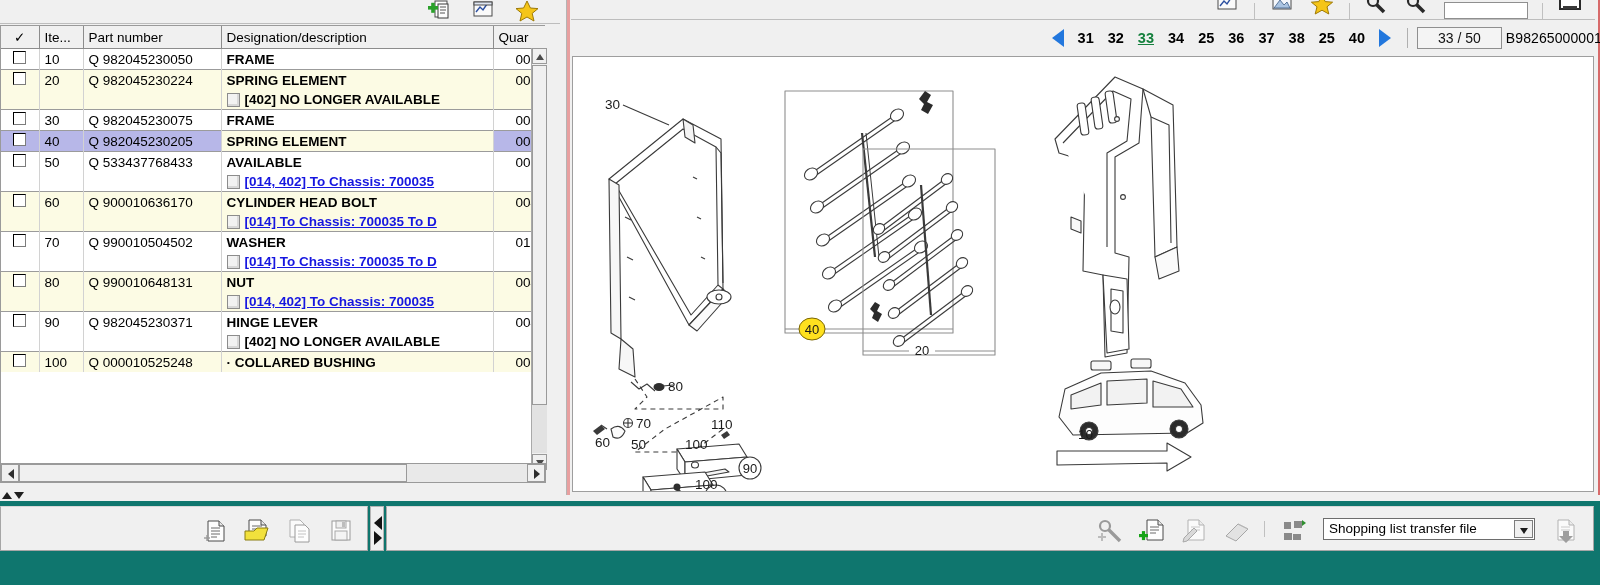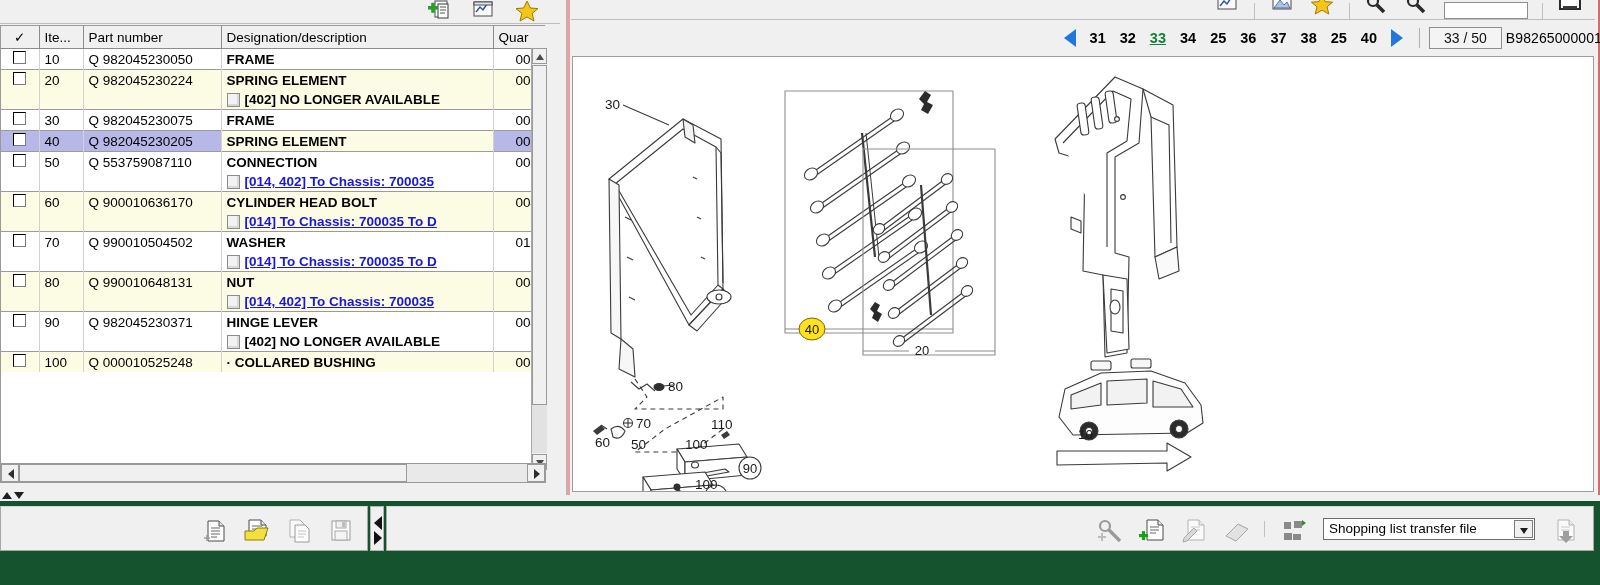--- a/index.html
+++ b/index.html
@@ -149,37 +149,37 @@
     display:flex; align-items:center; justify-content:flex-end;
     gap:0; padding-right:6px; font-size:14.5px;
   }
   .pg-arrow-l, .pg-arrow-r { width:0;height:0; margin:0 7px; cursor:pointer;}
   .pg-arrow-l { border-top:9px solid transparent; border-bottom:9px solid transparent; border-right:12px solid #2277dd;}
   .pg-arrow-r { border-top:9px solid transparent; border-bottom:9px solid transparent; border-left:12px solid #2277dd;}
   .pg-num { padding:0 7px; color:#000; font-weight:bold; font-size:14.5px;}
   .pg-num.active { color:#15803d; text-decoration:underline; }
   .pg-div { width:1px; height:20px; background:#b0b0b0; margin:0 9px;}
   #pg-counter {
-    border:1px solid #8f8f8f; background:#f4f4f4; padding:2px 14px;
+    border:1px solid #8f8f8f; background:#f4f4f4; padding:2px 20px;
     font-size:14px; color:#111;
   }
   #pg-id { margin-left:4px; font-size:14px; letter-spacing:0.1px;}
 
   
   #diagram {
     position:absolute; left:6px; top:56px; width:1022px; height:436px;
     background:#fff; border:1px solid #9e9e9e;
     overflow:hidden;
   }
   #diagram svg { display:block; }
 
   
   #bottom {
     position:absolute; left:0; top:501px; width:1600px; height:84px;
-    background:#14532d;
+    background:#0f766e;
     text-decoration:underline;
   }
   #bottom-left-bar {
     position:absolute; left:0; top:5px; width:368px; height:45px;
     background:#f0f0f0; border:1px solid #a6a6a6; border-top-color:#d8d8d8;
     display:flex; align-items:center; justify-content:flex-end; gap:16px;
     padding-right:14px;
   }
   #bl-handle {
     position:absolute; left:370px; top:5px; width:14px; height:45px;
@@ -292,22 +292,22 @@
             <tr class="row-sep band-cream sel">
               <td class="c-check"><span class="chk"></span></td>
               <td class="c-item">40</td>
               <td class="c-part">Q 982045230205</td>
               <td class="c-desc">SPRING ELEMENT</td>
               <td class="c-qty">001</td>
             </tr>
             <tr class="row-sep band-white">
               <td class="c-check"><span class="chk"></span></td>
               <td class="c-item">50</td>
-              <td class="c-part">Q 553759087110</td>
-              <td class="c-desc">CONNECTION</td>
+              <td class="c-part">Q 533437768433</td>
+              <td class="c-desc">AVAILABLE</td>
               <td class="c-qty">002</td>
             </tr>
             <tr class="note band-white">
               <td class="c-check"></td>
               <td class="c-item"></td>
               <td class="c-part"></td>
               <td class="c-desc note-cell">
                 <span class="note-inner">
                   <span class="note-doc"></span>
                   <span class="note-link">[014, 402] To Chassis: 700035</span>

